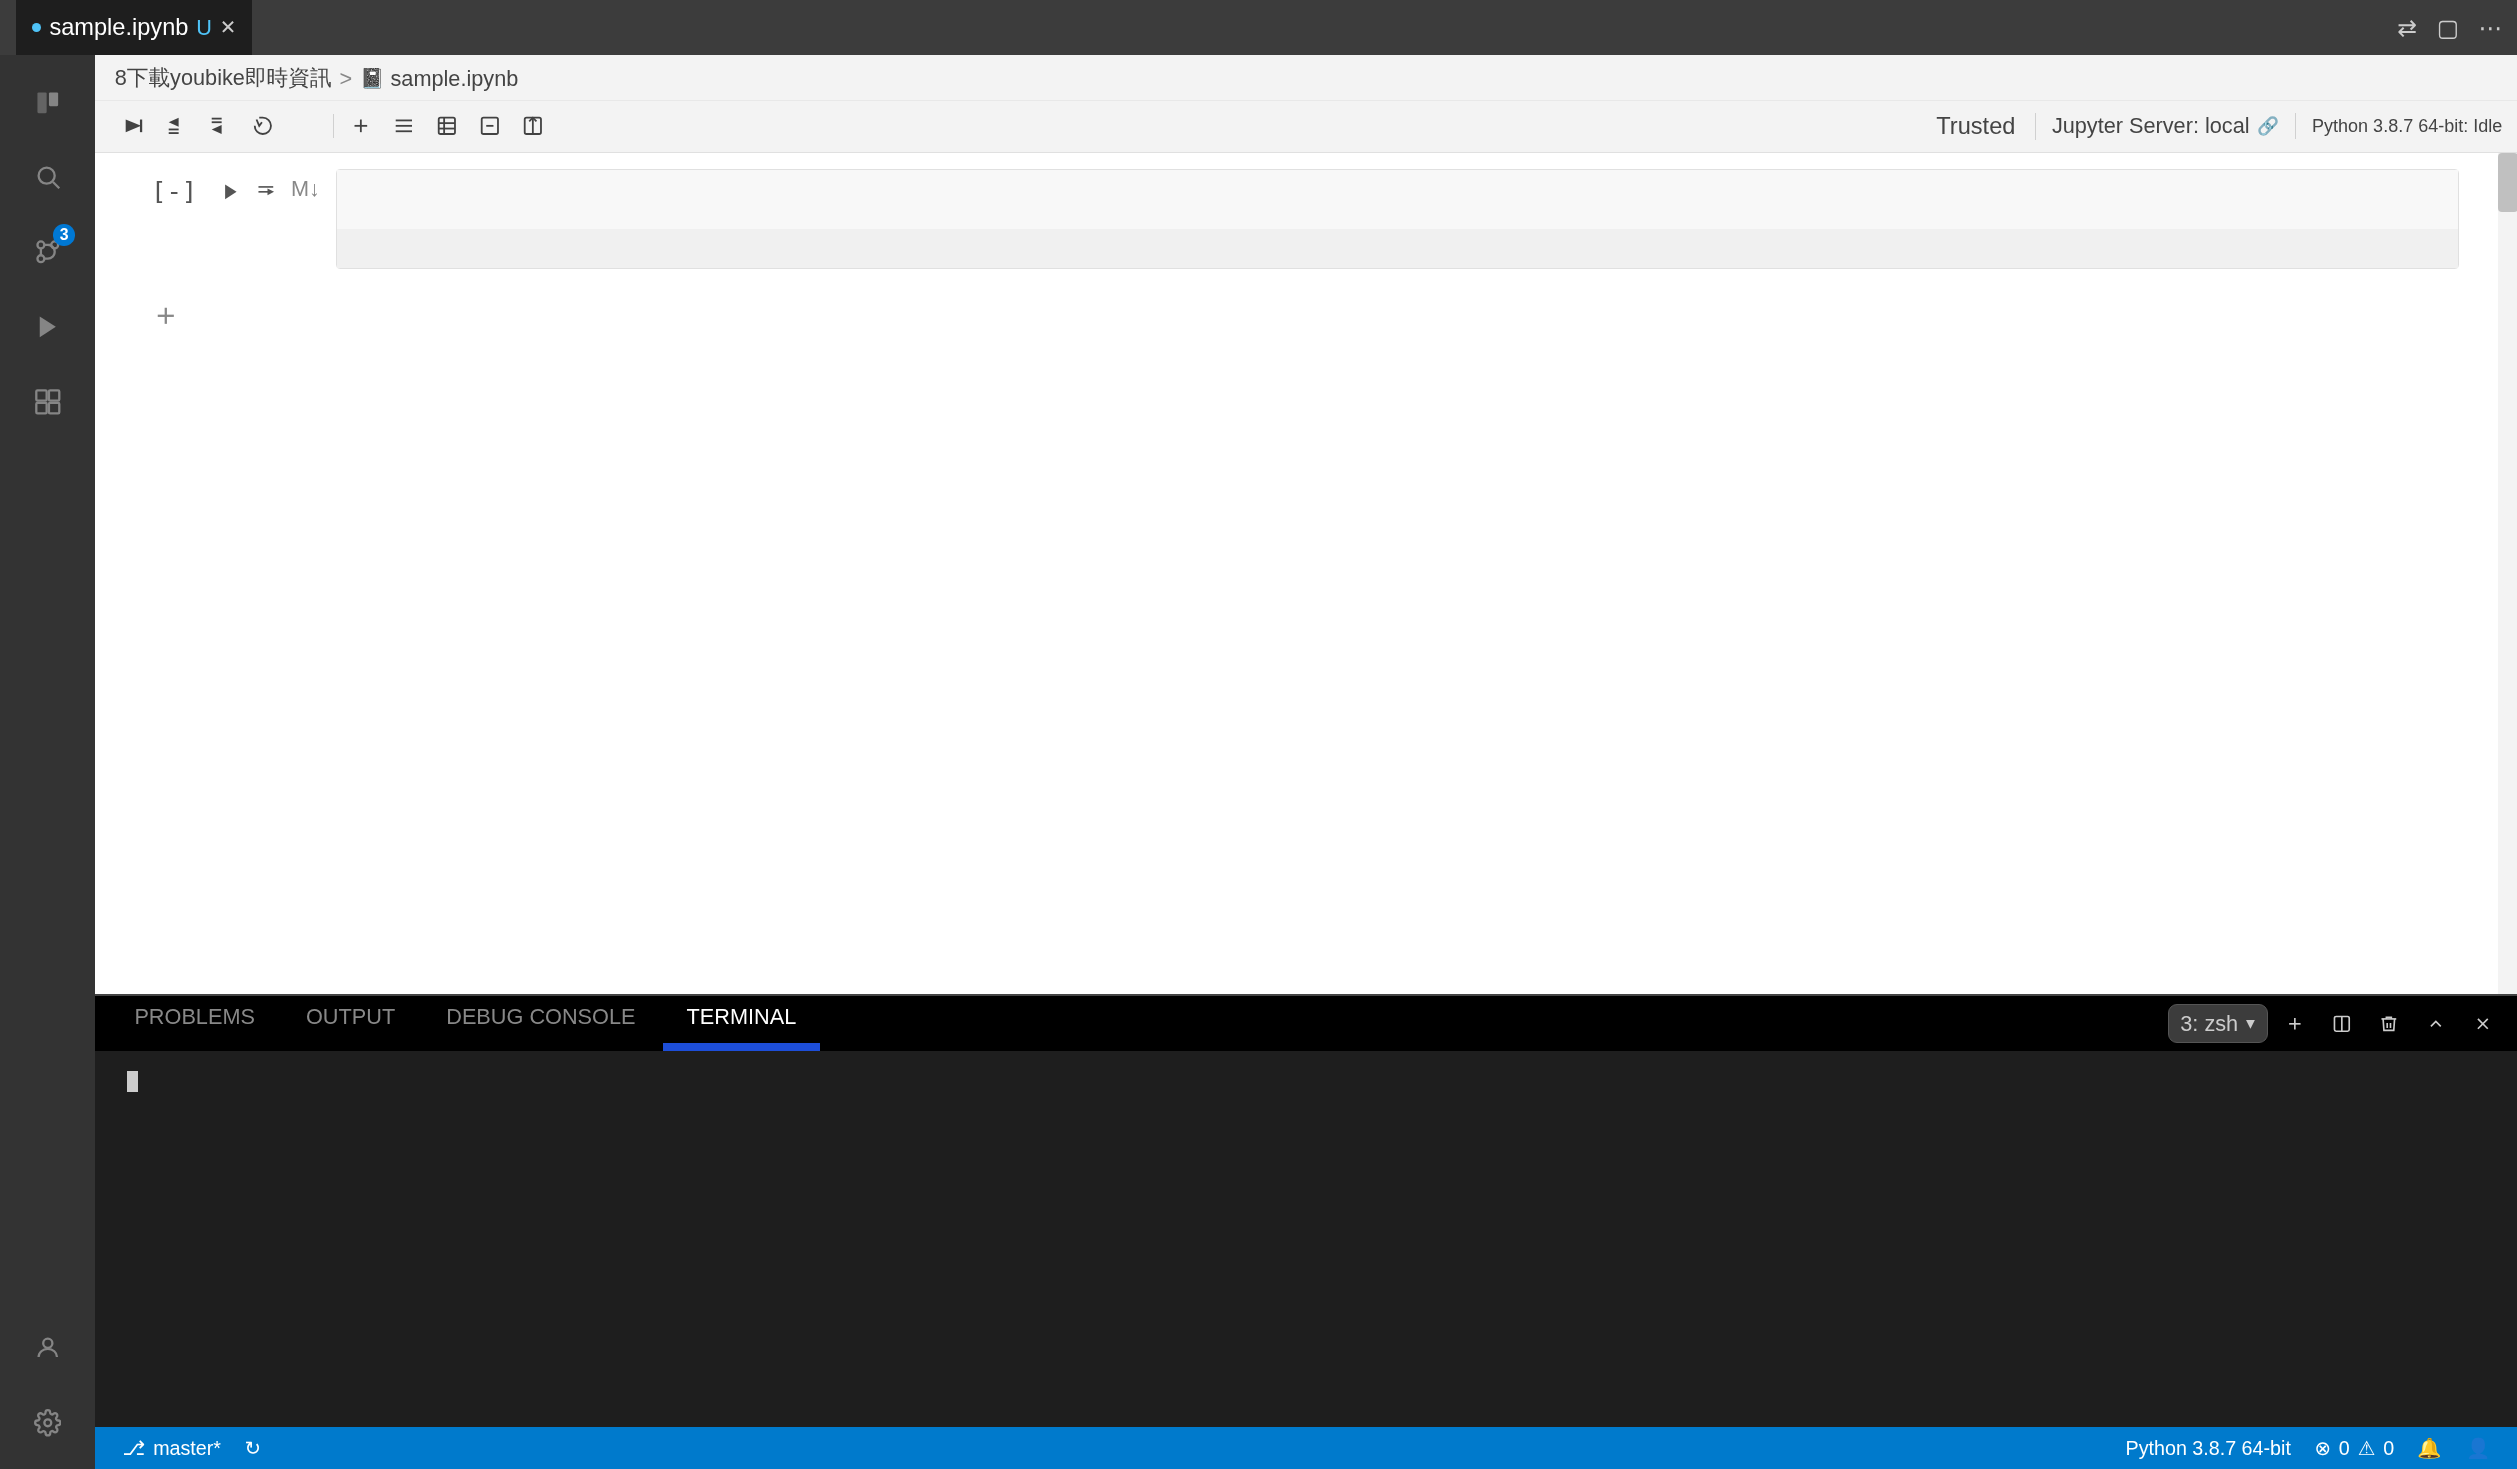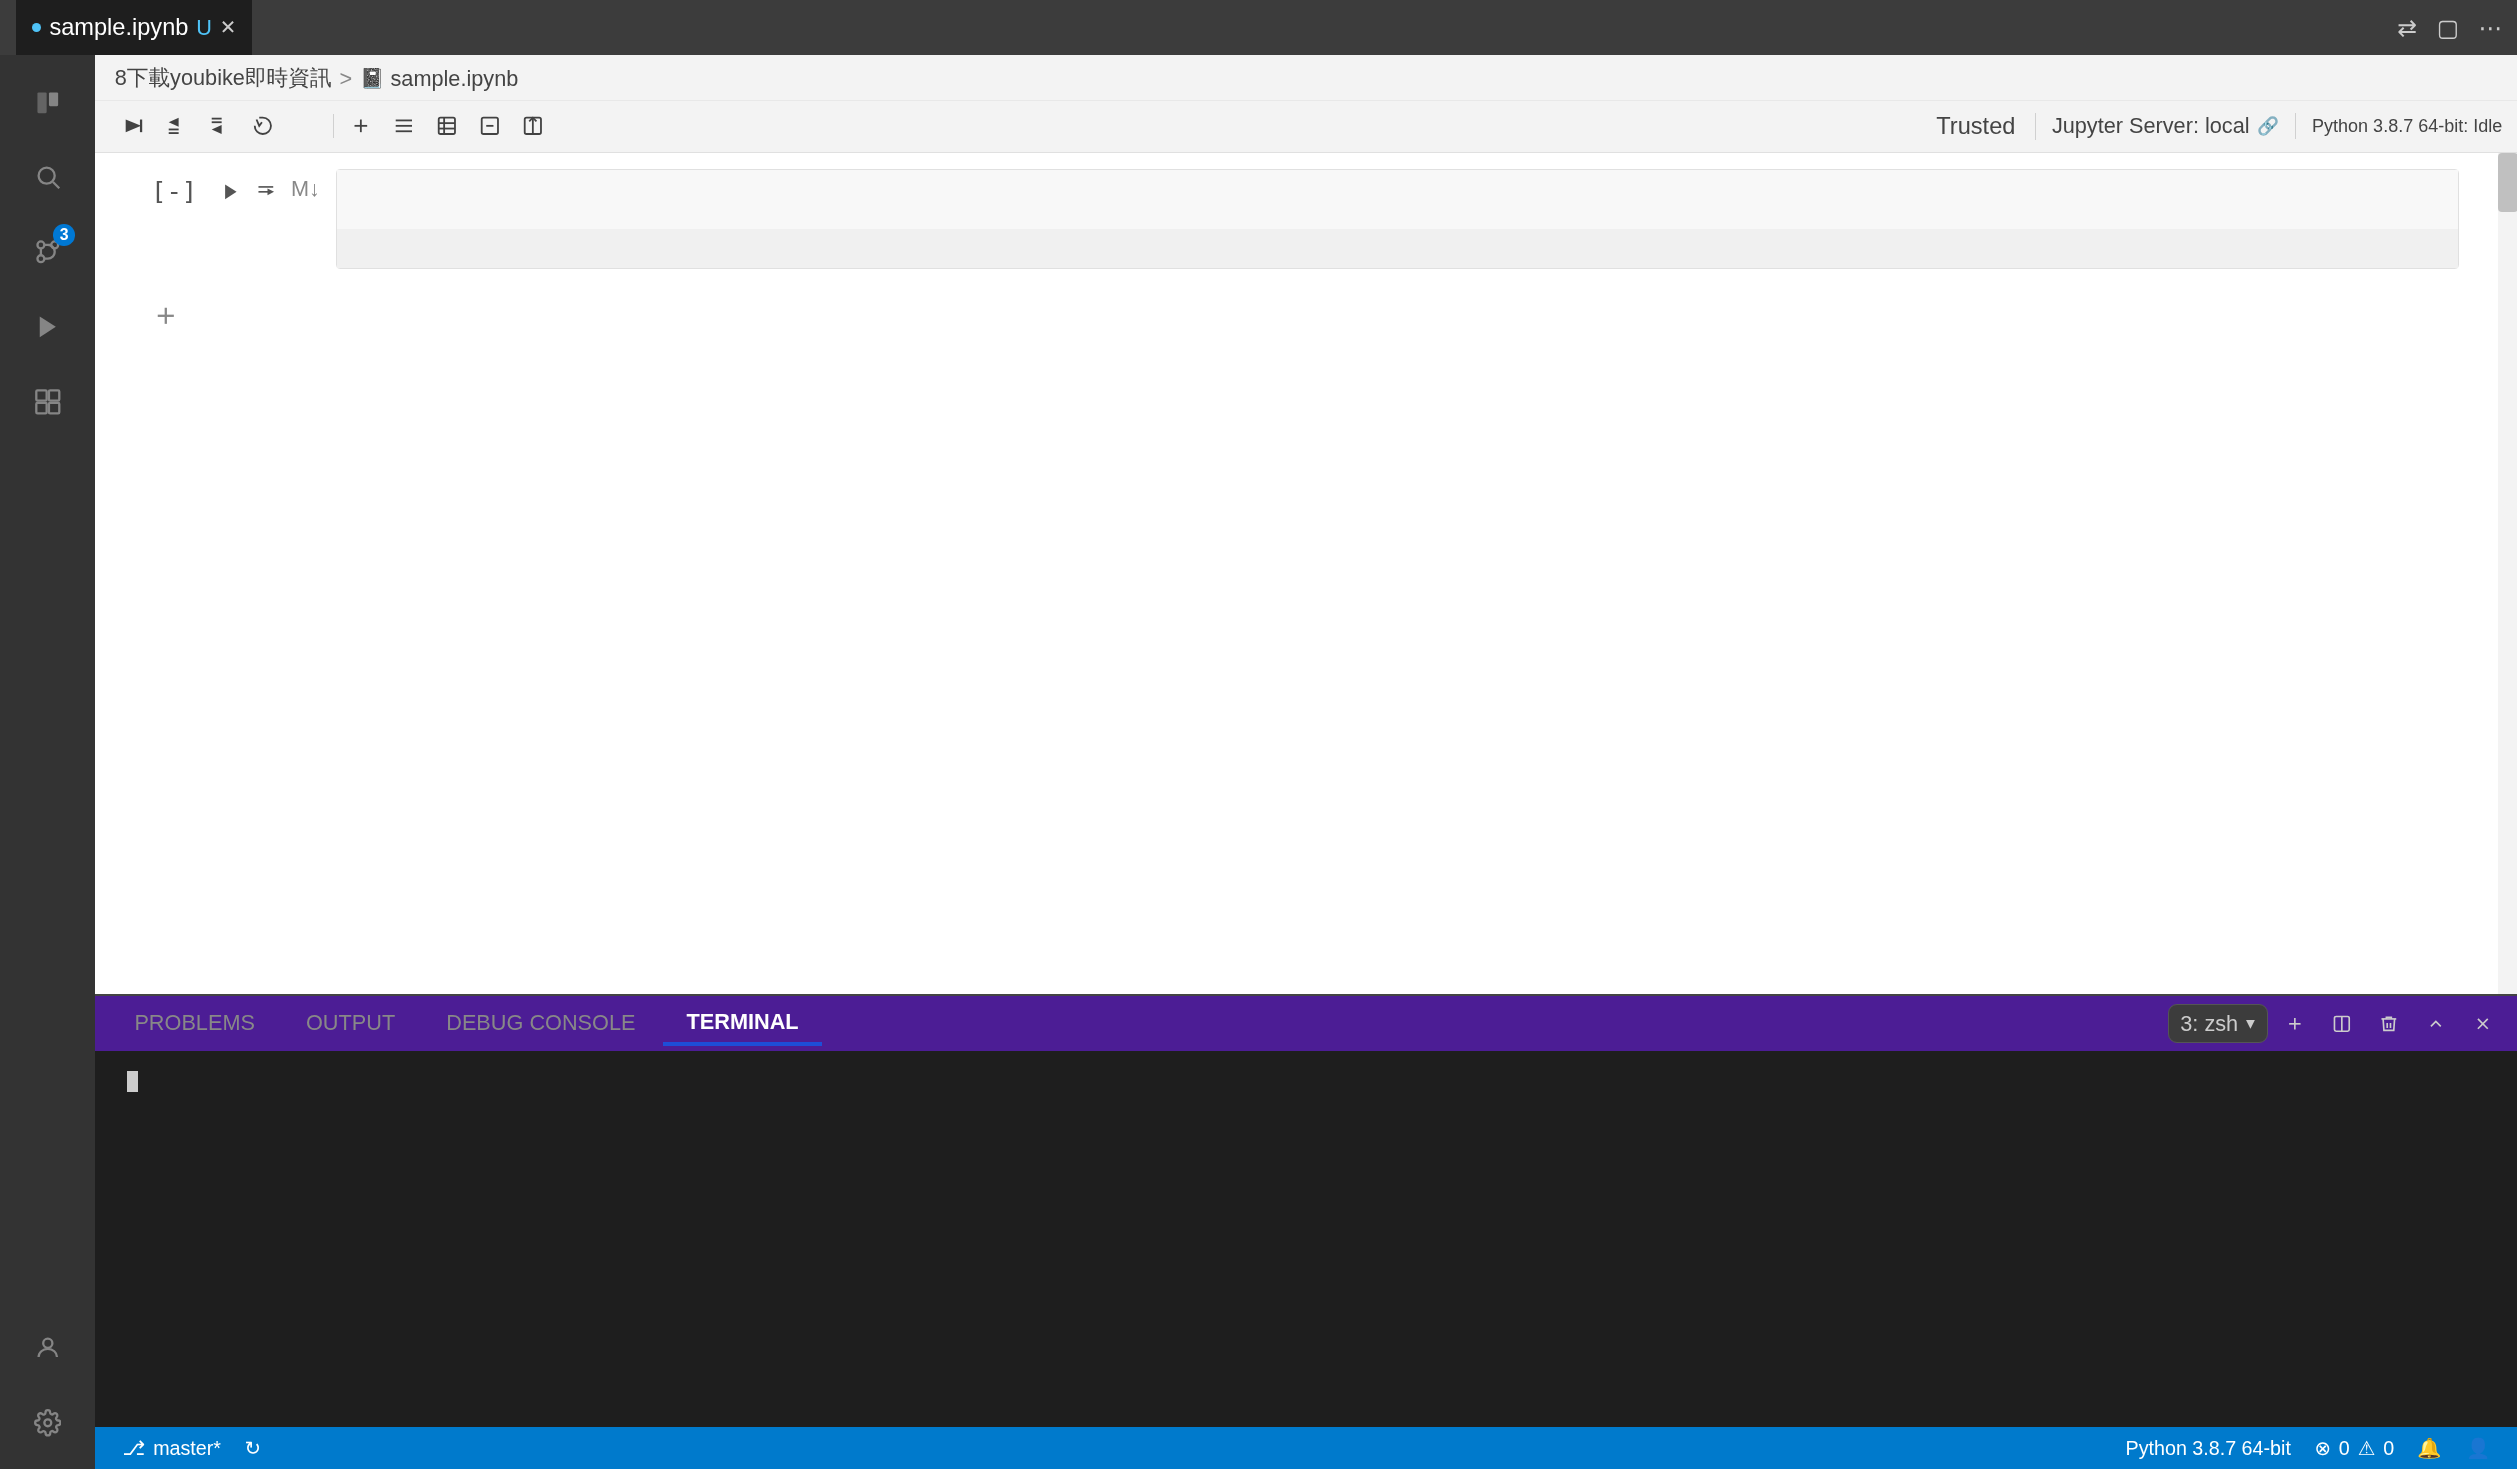--- a/index.html
+++ b/index.html
@@ -314,38 +314,36 @@
     .bottom-panel {
       background: #1e1e1e;
       display: flex;
       flex-direction: column;
       flex-shrink: 0;
       height: 433px;
       border-top: 2px solid #444;
     }
     .panel-tabs {
       display: flex;
-      align-items: center;
-      background: #4c1d95;
+      background: #000000;
       height: 55px;
       padding: 0 15.8px;
       gap: 3.9px;
       flex-shrink: 0;
     }
     .panel-tab {
       padding: 7.9px 23.6px;
       font-size: 21.7px;
       color: #888888;
       cursor: pointer;
       border-bottom: 2px solid transparent;
     }
     .panel-tab.active {
       color: #ffffff;
-      border-bottom: 4px solid #1d4ed8;
-      font-weight: bold;
+      border-bottom: 8px solid #1d4ed8;
     }
     .panel-tab-actions {
       margin-left: auto;
       display: flex;
       align-items: center;
       gap: 7.9px;
     }
 
     
     .terminal-select {

